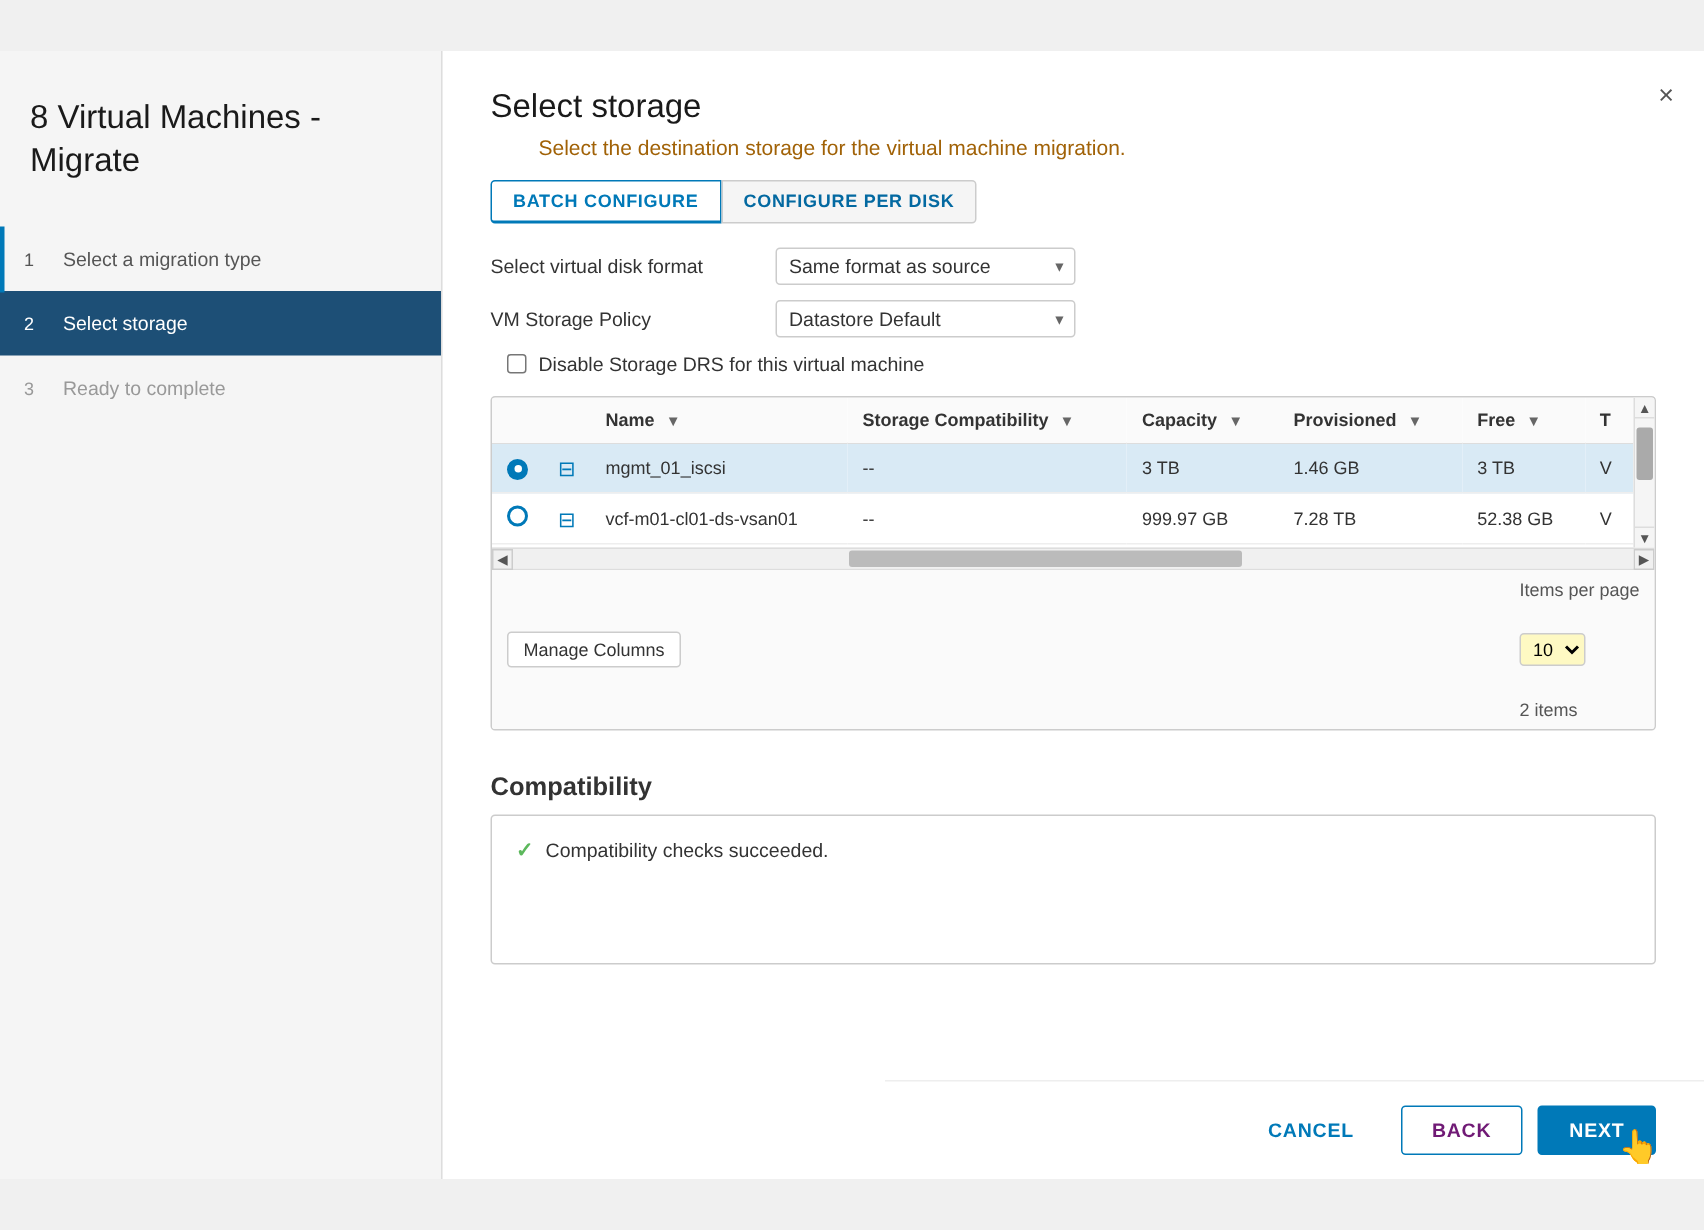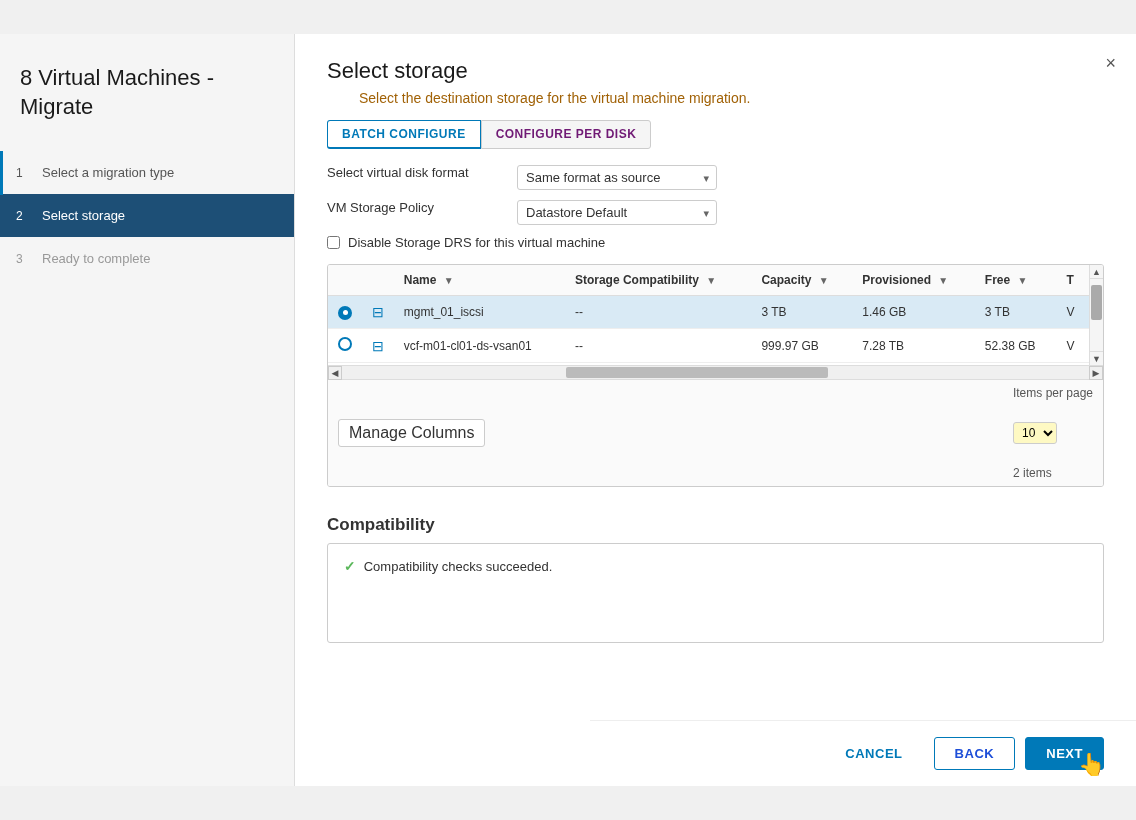--- a/index.html
+++ b/index.html
@@ -125,32 +125,32 @@
       text-transform: uppercase;
     }
     .tab.active {
       background: #fff;
       border-color: #0079b8;
       color: #0079b8;
       border-bottom: 2px solid #0079b8;
     }
     .tab.inactive {
       background: #f5f5f5;
-      color: #701a75;
+      color: #0369a1;
     }
     .tab:first-child {
       border-radius: 3px 0 0 3px;
     }
     .tab:last-child {
       border-radius: 0 3px 3px 0;
     }
     
     .form-row {
       display: flex;
-      align-items: flex-start;
+      align-items: center;
       margin-bottom: 10px;
     }
     .form-label {
       width: 190px;
       color: #333;
       font-size: 13px;
       flex-shrink: 0;
     }
     .form-select {
       border: 1px solid #ccc;
@@ -176,20 +176,21 @@
       top: 50%;
       transform: translateY(-50%);
       pointer-events: none;
       color: #666;
       font-size: 11px;
     }
     .checkbox-row {
       display: flex;
       align-items: center;
       margin-bottom: 14px;
+      margin-left: 11px;
     }
     .checkbox-row input[type="checkbox"] {
       margin-right: 8px;
     }
     .checkbox-label {
       color: #333;
       font-size: 13px;
     }
     
     .table-container {
@@ -274,21 +275,21 @@
     
     .table-footer {
       display: flex;
       align-items: center;
       justify-content: space-between;
       background: #fafafa;
       border-top: 1px solid #ddd;
       padding: 6px 10px;
     }
     .manage-columns-btn {
-      font-size: 16px;
+      font-size: 12px;
       border: 1px solid #ccc;
       background: #fff;
       padding: 4px 10px;
       border-radius: 3px;
       cursor: pointer;
       color: #333;
     }
     .pagination-info {
       font-size: 12px;
       color: #555;
@@ -393,21 +394,21 @@
       cursor: pointer;
     }
     .btn-cancel {
       background: transparent;
       border: 1px solid transparent;
       color: #0079b8;
     }
     .btn-back {
       background: #fff;
       border: 1px solid #0079b8;
-      color: #1d4ed8;
+      color: #701a75;
     }
     .btn-next {
       background: #0079b8;
       border: 1px solid #0079b8;
       color: #fff;
     }
     
     .cursor-hand {
       position: absolute;
       bottom: 8px;

